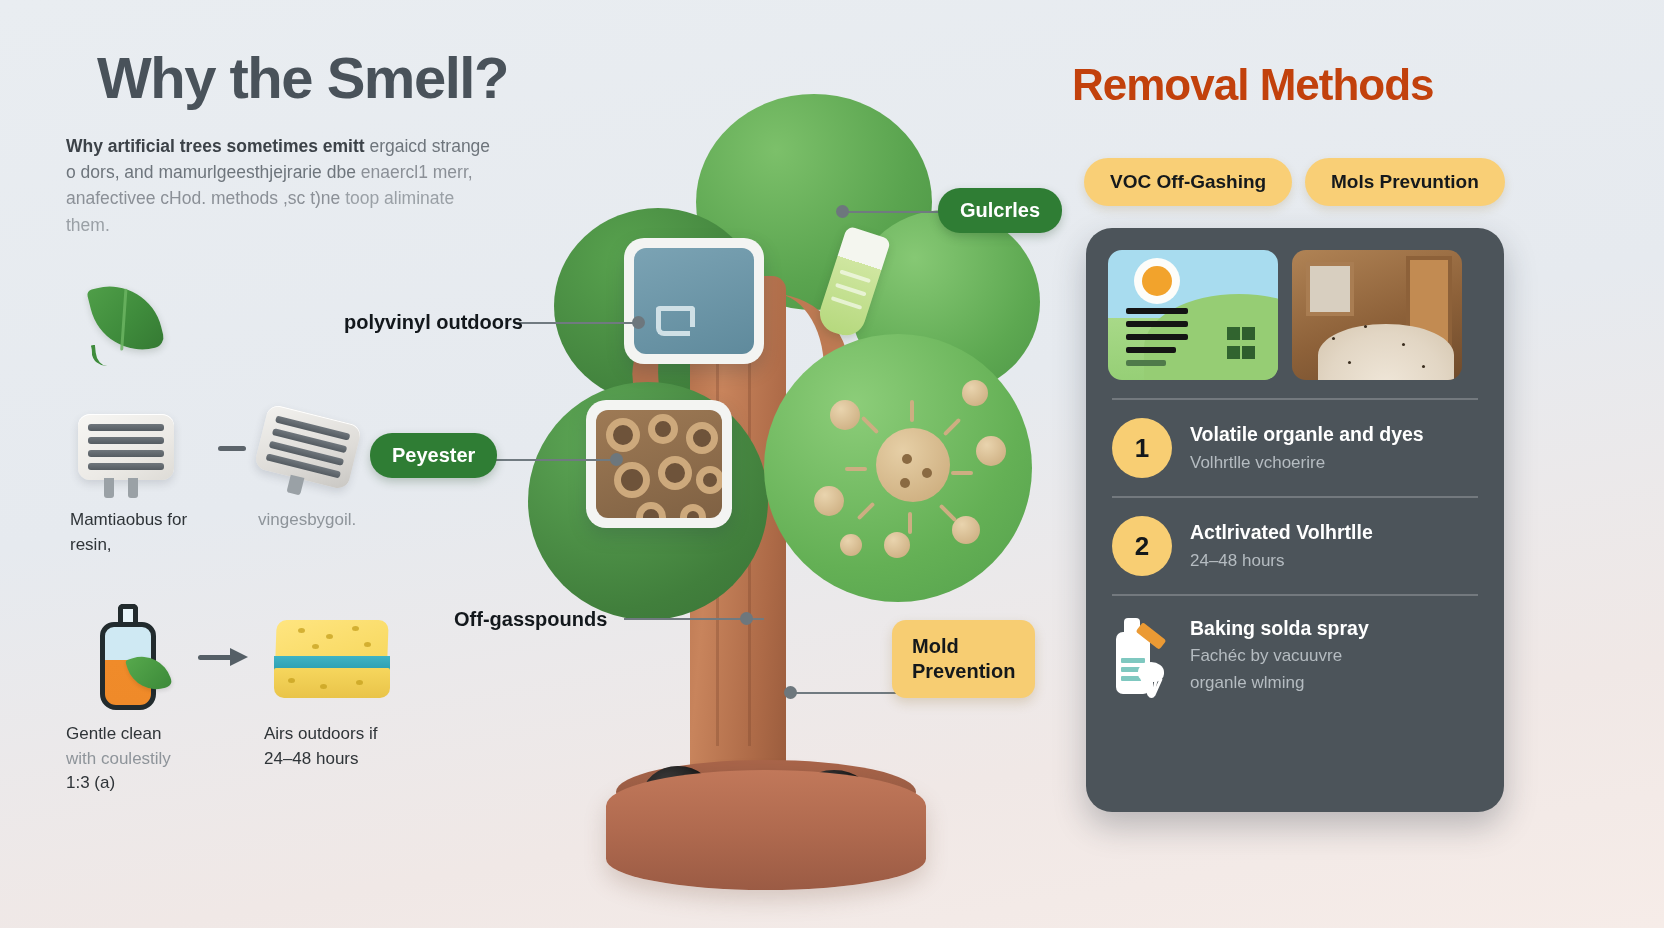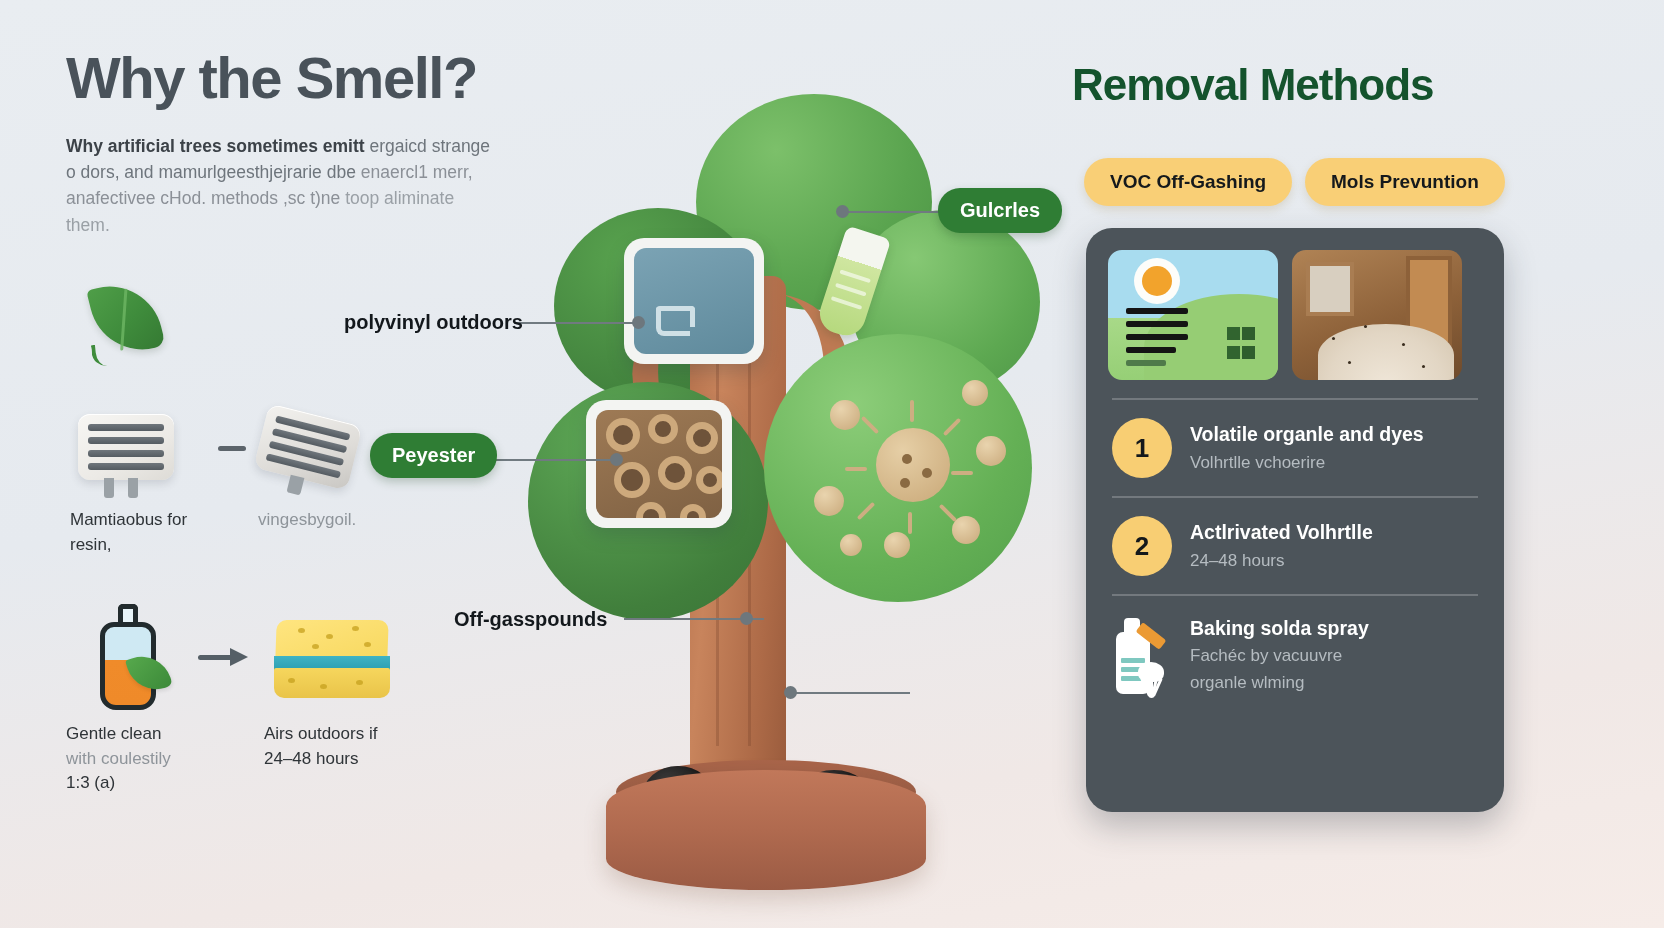--- a/index.html
+++ b/index.html
@@ -9,21 +9,21 @@
     background: linear-gradient(170deg, #e9edf1 0%, #e6eaef 45%, #f0e8e6 78%, #f6ece8 100%);
     position: relative;
     -webkit-font-smoothing: antialiased;
   }
   .stage { position: absolute; inset: 0; }
 
   
   .left-col { position: absolute; left: 66px; top: 48px; width: 520px; }
   .headline {
     font-size: 58px; font-weight: bold; letter-spacing: -1.5px;
-    color: #49525a; line-height: 1.05;
+    color: #49525a; line-height: 1.05; margin-left: 31px;
   }
   .lede {
     margin-top: 24px; width: 430px;
     font-size: 17.5px; line-height: 1.5; color: #3c4248;
   }
   .lede .b { font-weight: bold; }
   .lede .fade1 { color: #6e757c; }
   .lede .fade2 { color: #8b9097; }
   .lede .fade3 { color: #9aa0a6; }
 
@@ -264,21 +264,21 @@
   }
   .pill-yellow-box {
     position: absolute; background: #f7cd72; color: #14181b;
     font-size: 20px; font-weight: bold; border-radius: 14px; padding: 14px 20px;
     line-height: 1.25; box-shadow: 0 5px 12px rgba(140,110,40,.22);
   }
 
   
   .right-title {
     position: absolute; left: 1072px; top: 60px;
-    font-size: 44px; font-weight: bold; letter-spacing: -1px; color: #14532d;
+    font-size: 44px; font-weight: bold; letter-spacing: -1px; color: #c2410c;
   }
   .chip {
     position: absolute; background: #f9cf76; color: #15191c;
     font-size: 19px; font-weight: bold; border-radius: 24px; padding: 13px 26px;
     box-shadow: 0 4px 10px rgba(150,115,40,.18); white-space: nowrap;
   }
   .chip-1 { left: 1084px; top: 158px; text-align: right; }
   .chip-2 { left: 1305px; top: 158px; }
 
   .dark-card {
@@ -510,20 +510,24 @@
   <div class="conn" style="left:494px;top:459px;width:124px"></div>
   <div class="node" style="left:610px;top:453px"></div>
   <div class="pill-green" style="left:370px;top:433px">Peyester</div>
 
   <div class="conn" style="left:624px;top:618px;width:140px"></div>
   <div class="node" style="left:740px;top:612px"></div>
   <div class="lbl-dark" style="left:454px;top:608px">Off-gasspounds</div>
 
   <div class="conn" style="left:790px;top:692px;width:120px"></div>
   <div class="node" style="left:784px;top:686px"></div>
+  <div class="pill-yellow-box" style="left:892px;top:620px">
+    <div>Mold</div>
+    <div>Prevention</div>
+  </div>
 
   <div class="right-title">Removal Methods</div>
   <div class="chip chip-1">VOC Off-Gashing</div>
   <div class="chip chip-2">Mols Prevuntion</div>
 
   <div class="dark-card">
     <div class="thumbs">
       <div class="thumb thumb-1">
         <div class="hill"></div>
         <div class="sun"></div>

